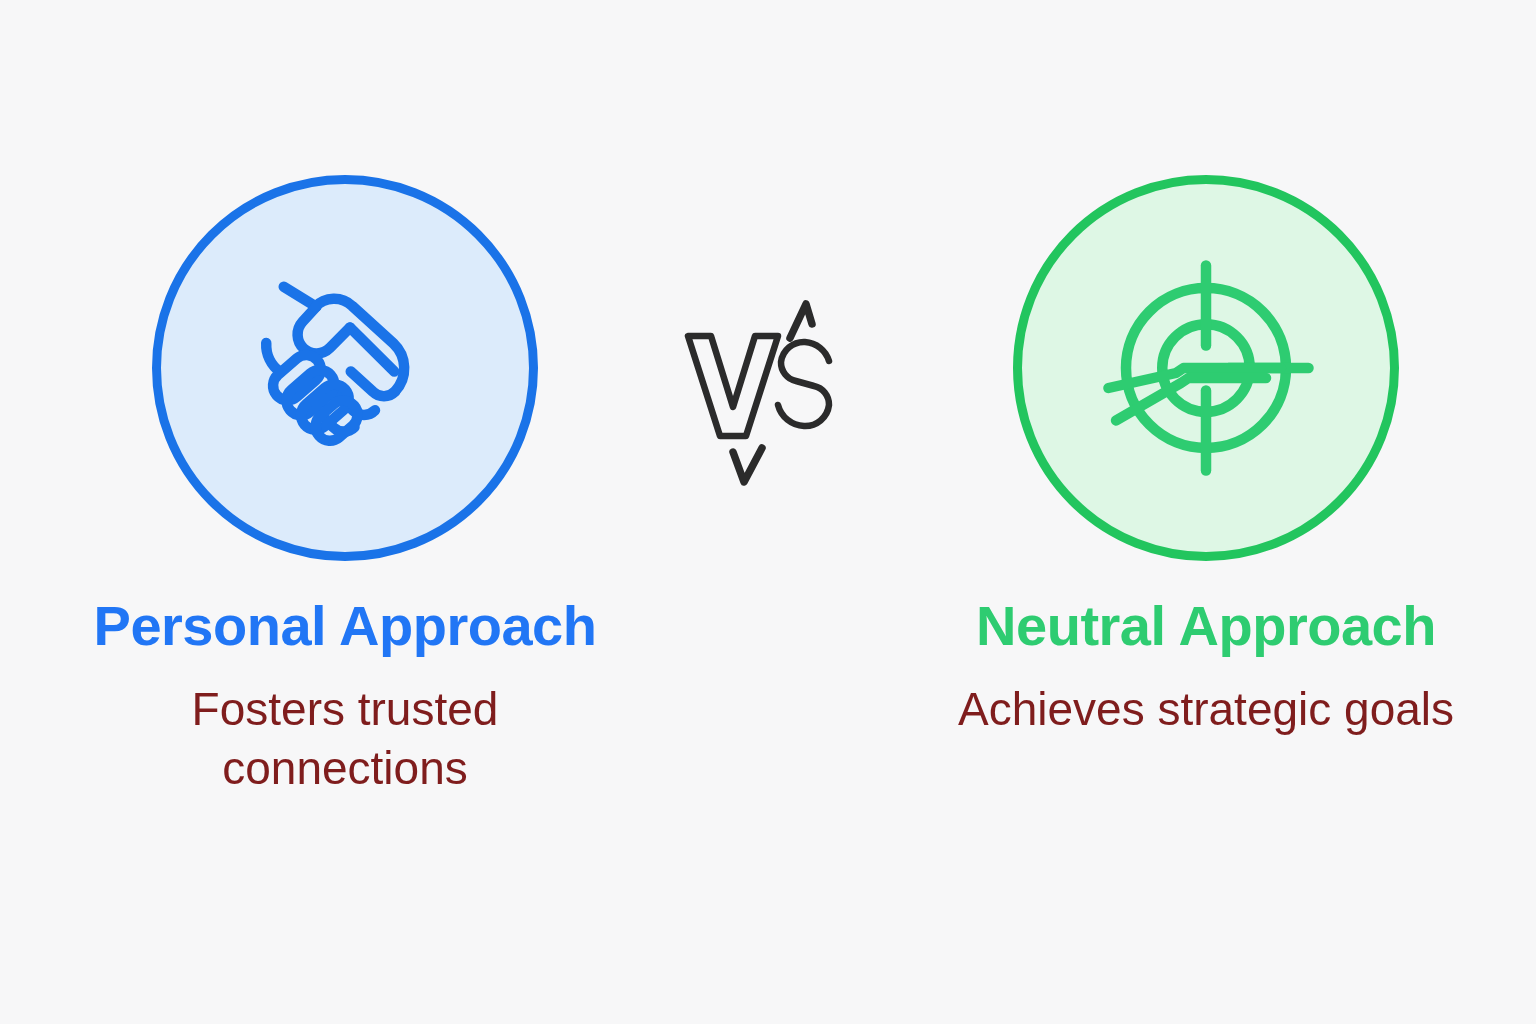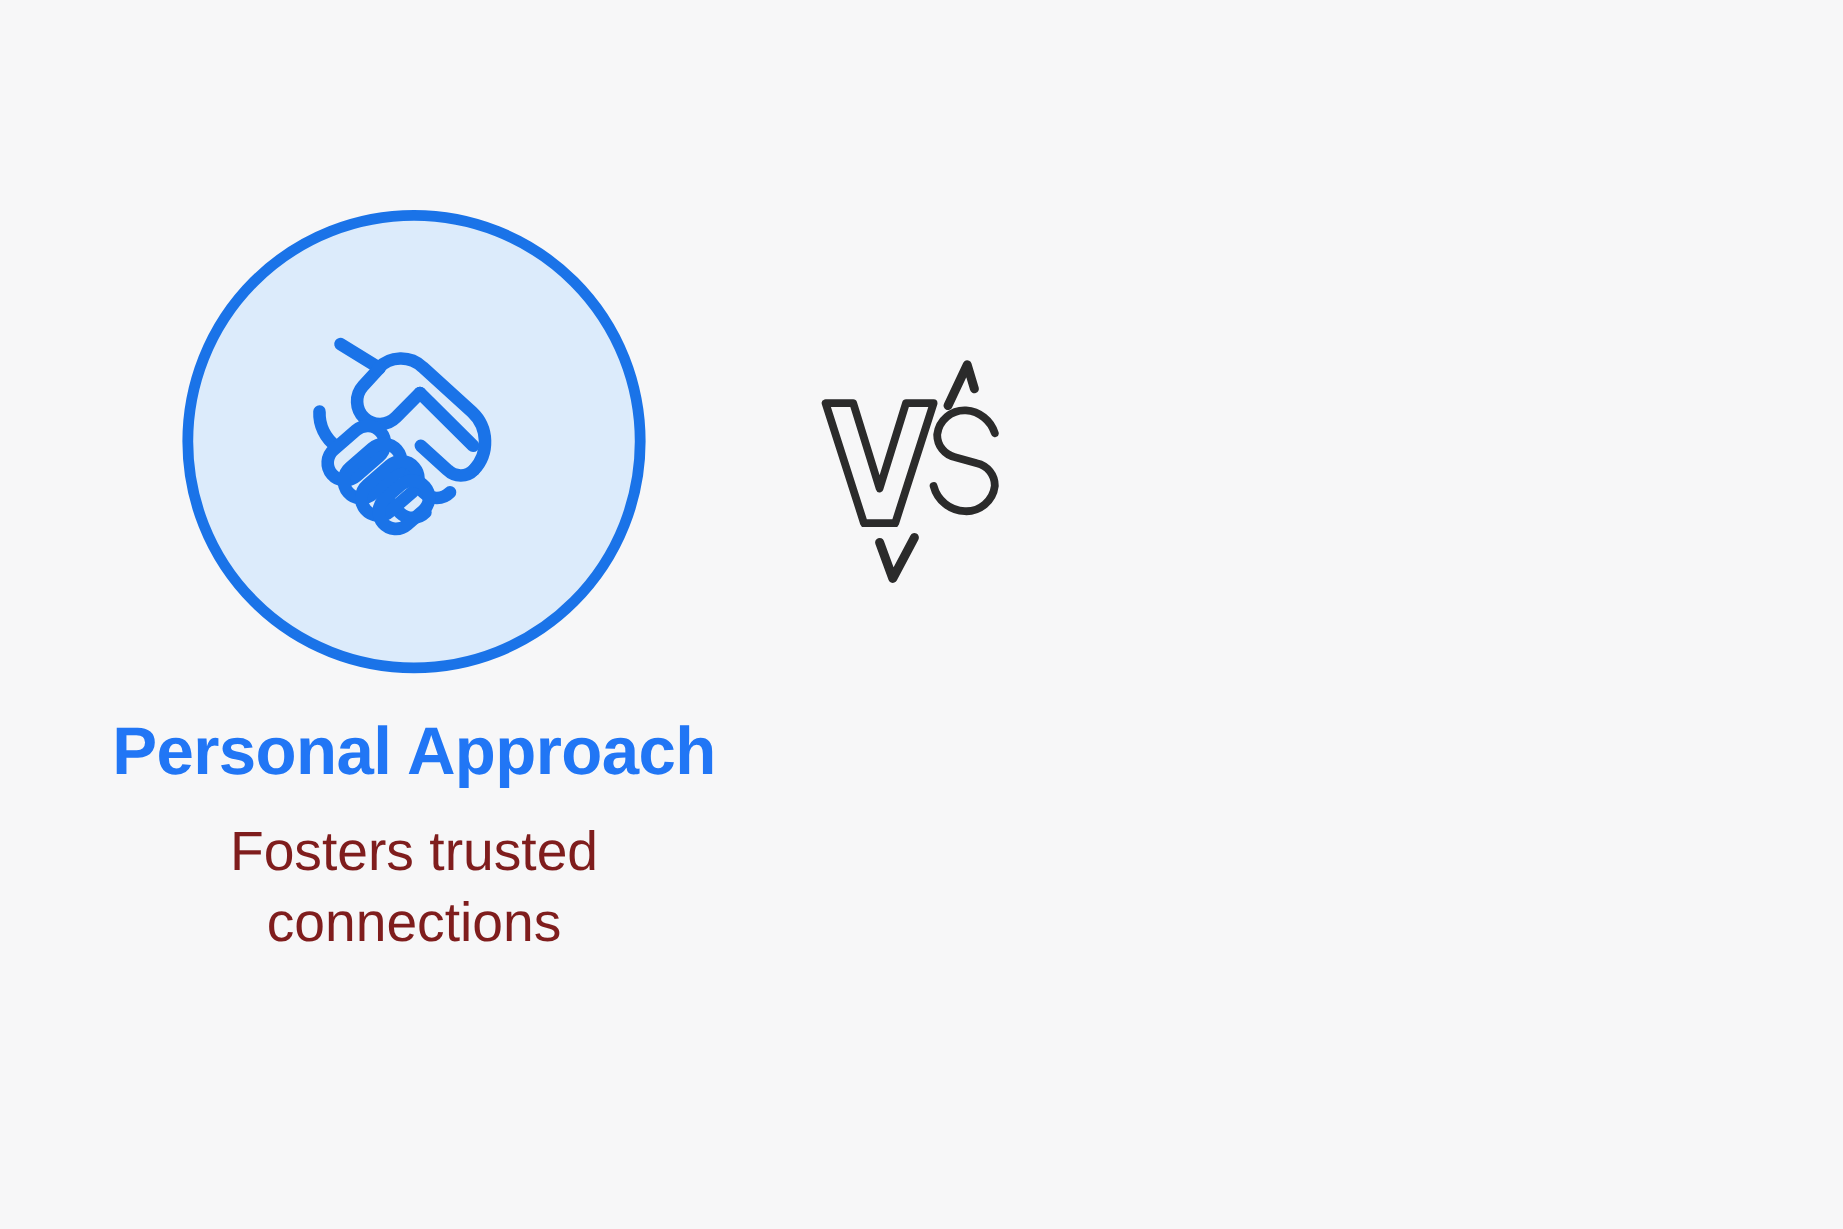--- a/index.html
+++ b/index.html
@@ -152,14 +152,38 @@
                a19 19 0 0 1 15 19
                a24 24 0 0 1 -25 21
                a28 28 0 0 1 -26 -21" fill="none" stroke="#2B2B2B" stroke-width="6.5" stroke-linecap="round"></path>
 
       <path d="M112 62 L128 28 L134 48" fill="none" stroke="#2B2B2B" stroke-width="7.5" stroke-linecap="round" stroke-linejoin="round"></path>
 
       <path d="M55 176 L66 206 L84 172" fill="none" stroke="#2B2B2B" stroke-width="7.5" stroke-linecap="round" stroke-linejoin="round"></path>
     </svg>
   </div>
 
+  <div class="column column--right">
+
+    <div class="badge badge--green">
+      <svg viewBox="0 0 100 100" fill="none" stroke="#2ECC71" stroke-width="4.2" stroke-linecap="round" stroke-linejoin="round">
+
+        <circle cx="50" cy="50" r="32"></circle>
+
+        <circle cx="50" cy="50" r="17.5"></circle>
+
+        <path d="M50 9 L50 41"></path>
+
+        <path d="M50 59 L50 91"></path>
+
+        <path d="M59 50 L91 50"></path>
+
+        <path d="M11 58 L38 52 L41 50 L80 50"></path>
+        <path d="M14 71 L40 56 L43 54 L74 54"></path>
+      </svg>
+    </div>
+
+    <div class="heading heading--green">Neutral Approach</div>
+
+    <div class="description">Achieves strategic goals</div>
+  </div>
 
 </div>
 
 </body></html>

